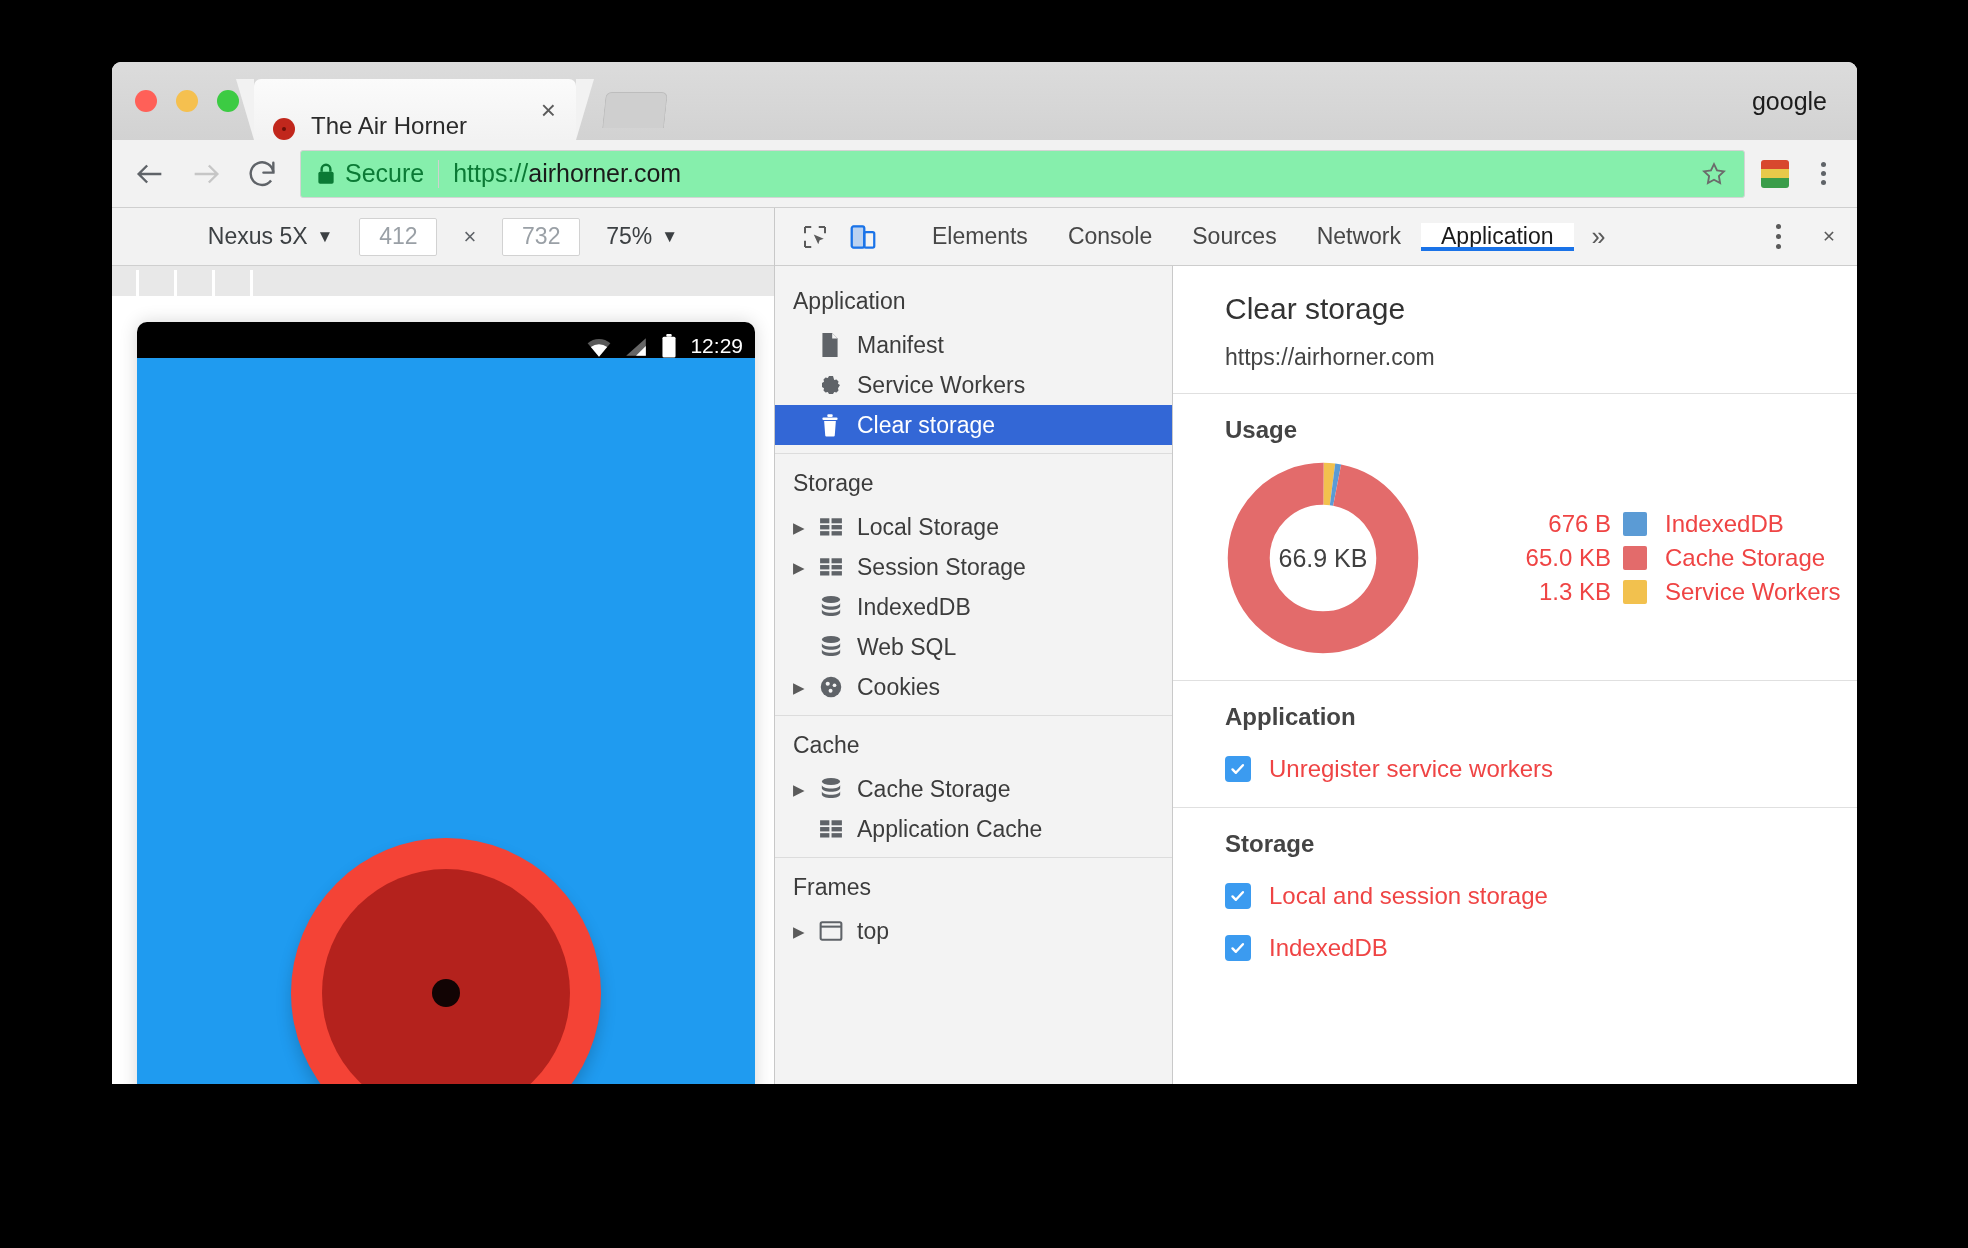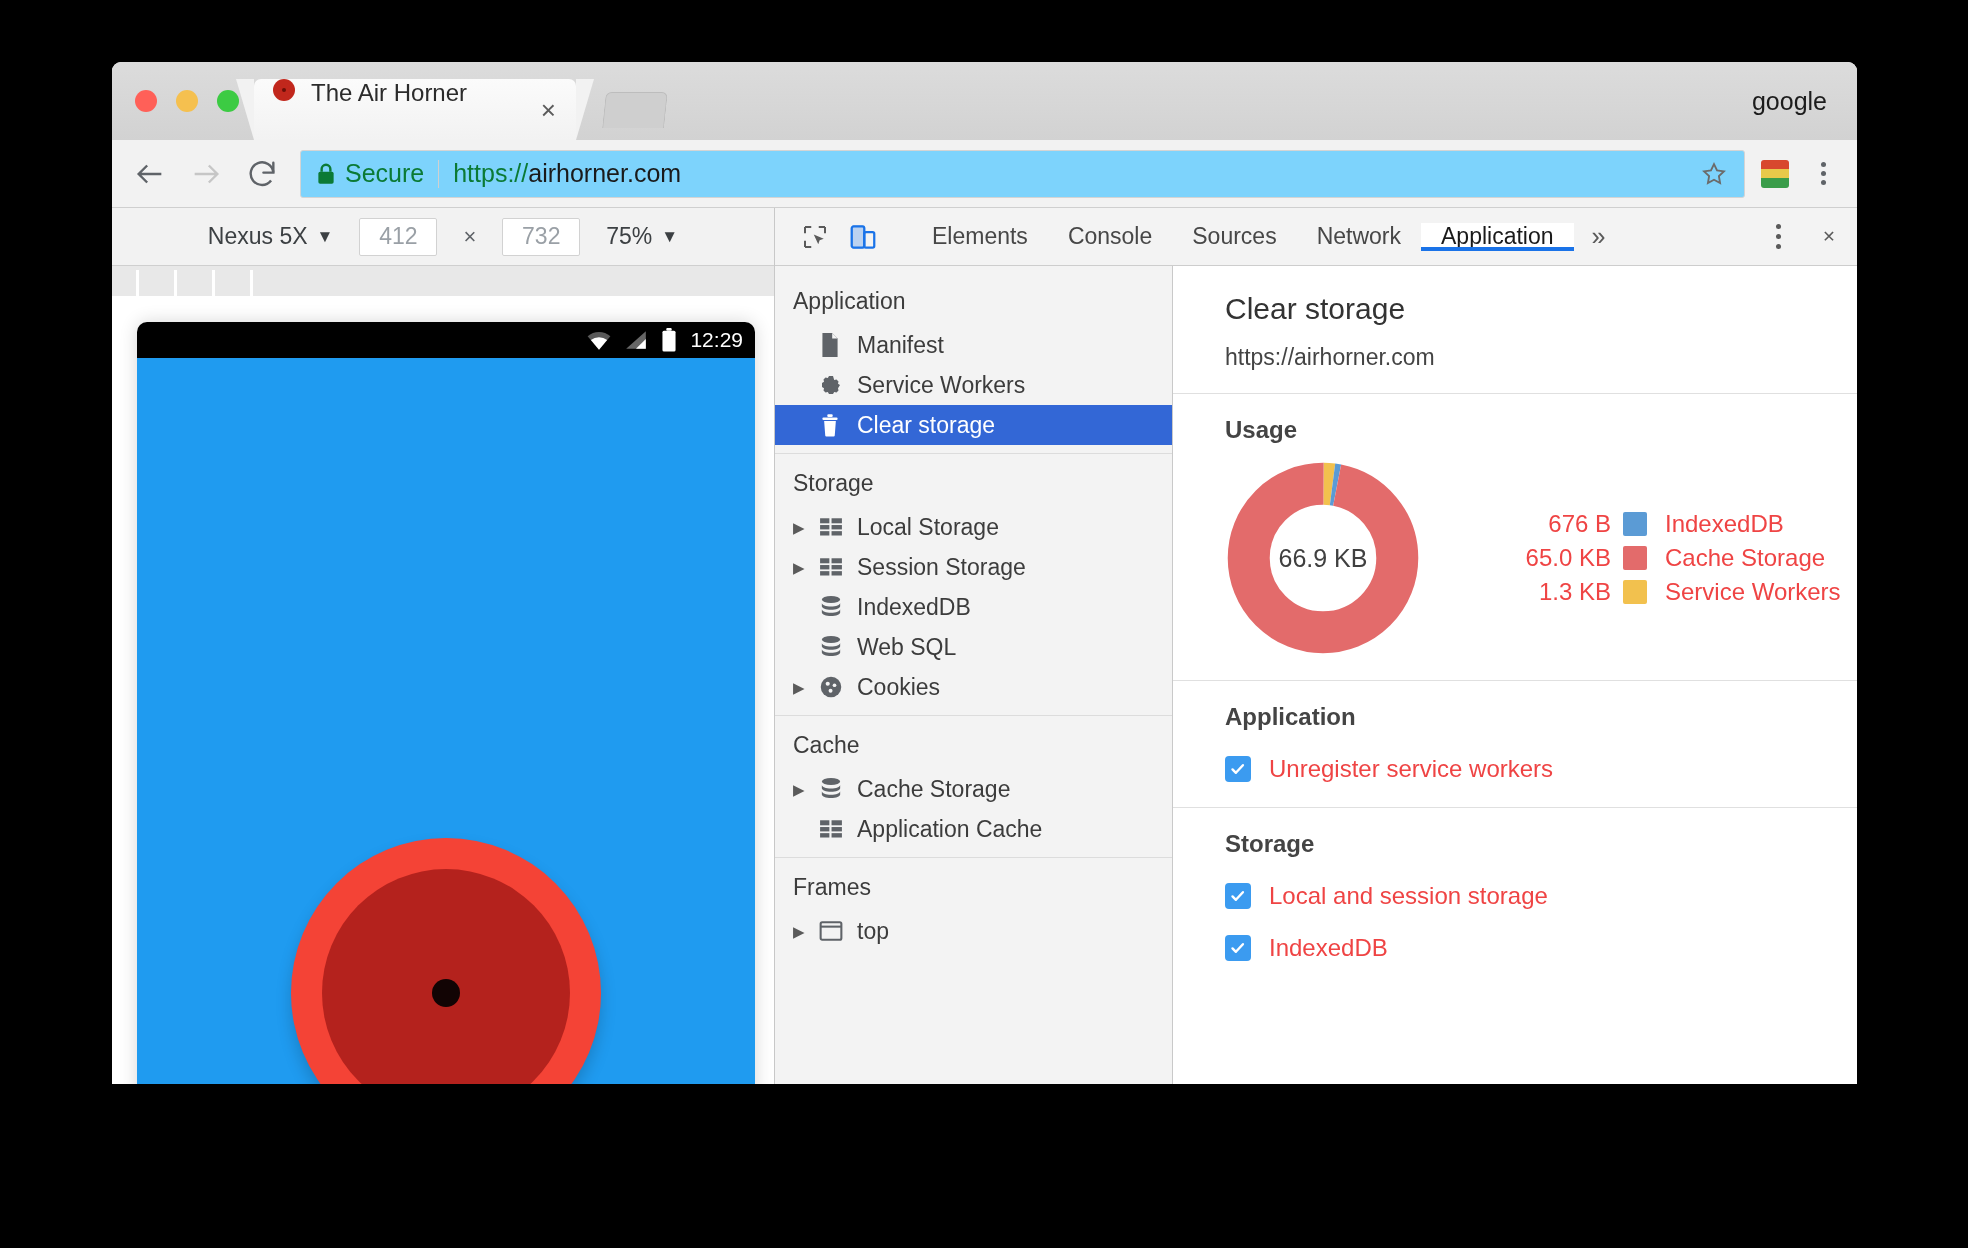--- a/index.html
+++ b/index.html
@@ -37,21 +37,21 @@
   .light.red    { background: #ff6058; }
   .light.yellow { background: #f5c04f; }
   .light.green  { background: #3ccb43; }
 
   #browser-tab {
     position: absolute; left: 142px; top: 17px;
     width: 322px; height: 61px;
     background: #f6f6f6;
     background: linear-gradient(#fbfbfb,#f2f2f2);
     border-radius: 7px 7px 0 0;
-    display: flex; align-items: flex-start;
+    display: flex; align-items: flex-end;
     padding: 0 0 0 19px;
   }
   #browser-tab::before {
     content:""; position:absolute; left:-18px; bottom:0;
     width:0;height:0; border-style:solid;
     border-width:0 18px 61px 0; border-color:transparent #f2f2f2 transparent transparent;
   }
   #browser-tab::after {
     content:""; position:absolute; right:-18px; bottom:0;
     width:0;height:0; border-style:solid;
@@ -102,21 +102,21 @@
     display: flex; align-items: center; justify-content: center;
     color: #5f6368;
   }
   .nav-btn svg { display:block; }
   #nav-back  { margin-left: 10px; }
   #nav-fwd   { color: #c6c6c6; }
   #omnibox {
     flex: 1;
     margin: 0 16px 0 10px;
     height: 48px;
-    background: #7dd3fc;
+    background: #86efac;
     border: 1px solid #d4d4d4;
     border-radius: 3px;
     display: flex; align-items: center;
     padding: 0 14px;
     position: relative;
   }
   #lock-icon { margin-right: 8px; display:flex; }
   #secure-label { color: #0b7a35; font-size: 25px; }
   #omnibox-divider {
     width: 1px; height: 28px; background: #d0d0d0; margin: 0 14px;
@@ -189,21 +189,21 @@
   #device-frame {
     position: absolute; left: 25px; top: 26px;
     width: 618px; height: 780px;
     border-radius: 10px;
     box-shadow: 0 0 18px rgba(0,0,0,.16);
     background: #fff;
     overflow: hidden;
   }
   #device-statusbar {
     height: 36px; background: #000;
-    display: flex; align-items: center; justify-content: flex-end;
+    display: flex; align-items: flex-end; justify-content: flex-end;
     padding-right: 12px; gap: 12px;
   }
   #status-time { color: #fff; font-size: 21px; }
   .status-ico { display:flex; align-items:center; }
   #device-screen {
     position: relative;
     height: 744px;
     background: #1f9bf0;
     overflow: hidden;
   }

